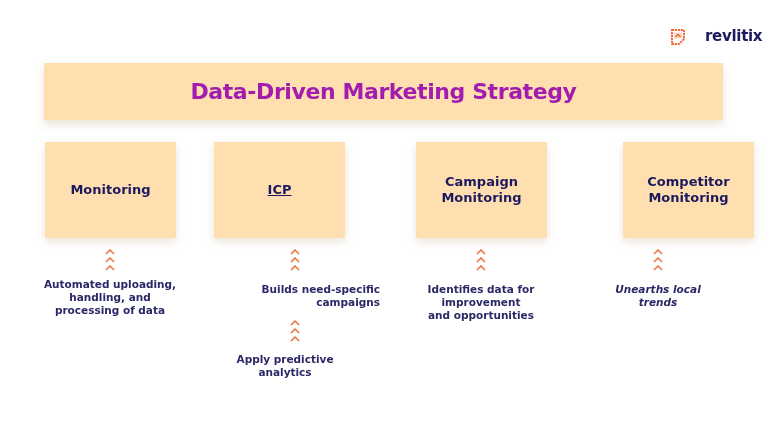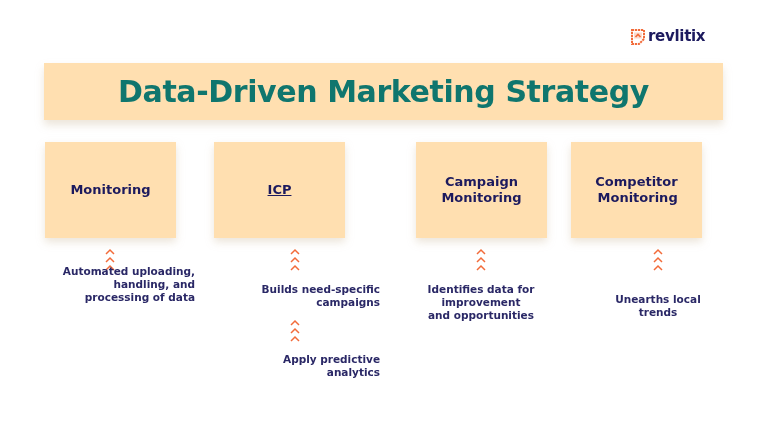--- a/index.html
+++ b/index.html
@@ -1,21 +1,21 @@
 <!DOCTYPE html>
 <html><head>
 <meta charset="utf-8">
 <style>
   html,body{margin:0;padding:0;}
   body{width:768px;height:445px;background:#ffffff;position:relative;overflow:hidden;font-family:"DejaVu Sans","Liberation Sans",sans-serif;color:#1c1a5e;}
-  .logo{position:absolute;left:630px;top:27px;display:flex;align-items:center;gap:2px;}
+  .logo{position:absolute;left:670px;top:27px;display:flex;align-items:center;gap:19px;}
   .logo-icon{width:16px;height:17px;}
   .logo-text{font-family:"DejaVu Sans",sans-serif;font-weight:bold;font-size:15px;color:#1c1a5e;letter-spacing:-0.3px;}
   .header{position:absolute;left:44px;top:63px;width:679px;height:57px;background:#ffdfb0;box-shadow:0 5px 8px rgba(200,180,150,0.35);display:flex;align-items:center;justify-content:center;}
-  .header-title{font-weight:bold;font-size:30px;color:#0f766e;letter-spacing:-0.4px;}
+  .header-title{font-weight:bold;font-size:22px;color:#a21caf;letter-spacing:-0.4px;}
   .card{position:absolute;top:142px;width:131px;height:96px;background:#ffdfb0;box-shadow:0 4px 8px rgba(200,180,150,0.35);display:flex;align-items:center;justify-content:center;text-align:center;}
   .card-title{font-weight:bold;font-size:13px;line-height:16px;color:#1c1a5e;white-space:pre-line;}
   .chevrons{position:absolute;width:20px;height:26px;}
   .chevrons svg{display:block;}
   .desc{position:absolute;width:170px;text-align:center;font-weight:bold;font-size:10.5px;line-height:13px;color:#2a2866;white-space:pre-line;}
 </style>
 </head>
 <body>
 
 <div class="logo">
@@ -36,21 +36,21 @@
 </div>
 <div class="chevrons" style="left:100px;top:248px;">
   <svg width="20" height="26" viewBox="0 0 20 26">
       <g fill="none" stroke="#f26b3a" stroke-width="1.5">
         <path d="M6 6 L10 2 L14 6"></path>
         <path d="M6 14 L10 10 L14 14"></path>
         <path d="M6 22 L10 18 L14 22"></path>
       </g>
     </svg>
 </div>
-<div class="desc" style="left:25px;top:265px;text-align:right;">Automated uploading,
+<div class="desc" style="left:25px;top:278px;">Automated uploading,
 handling, and
 processing  of data</div>
 
 <div class="card" style="left:214px;text-decoration:underline;">
   <span class="card-title">ICP</span>
 </div>
 <div class="chevrons" style="left:285px;top:248px;">
   <svg width="20" height="26" viewBox="0 0 20 26">
       <g fill="none" stroke="#f26b3a" stroke-width="1.5">
         <path d="M6 6 L10 2 L14 6"></path>
@@ -63,47 +63,47 @@
 campaigns</div>
 <div class="chevrons" style="left:285px;top:319px;">
   <svg width="20" height="26" viewBox="0 0 20 26">
       <g fill="none" stroke="#f26b3a" stroke-width="1.5">
         <path d="M6 6 L10 2 L14 6"></path>
         <path d="M6 14 L10 10 L14 14"></path>
         <path d="M6 22 L10 18 L14 22"></path>
       </g>
     </svg>
 </div>
-<div class="desc" style="left:210px;top:353px;text-align:right;">Apply predictive
+<div class="desc" style="left:200px;top:353px;">Apply predictive
 analytics</div>
 
 <div class="card" style="left:416px;">
   <span class="card-title">Campaign
 Monitoring</span>
 </div>
 <div class="chevrons" style="left:471px;top:248px;">
   <svg width="20" height="26" viewBox="0 0 20 26">
       <g fill="none" stroke="#f26b3a" stroke-width="1.5">
         <path d="M6 6 L10 2 L14 6"></path>
         <path d="M6 14 L10 10 L14 14"></path>
         <path d="M6 22 L10 18 L14 22"></path>
       </g>
     </svg>
 </div>
 <div class="desc" style="left:396px;top:283px;">Identifies data for
 improvement
 and opportunities</div>
 
-<div class="card" style="left:571px;text-align:right;">
+<div class="card" style="left:623px;">
   <span class="card-title">Competitor
 Monitoring</span>
 </div>
 <div class="chevrons" style="left:648px;top:248px;">
   <svg width="20" height="26" viewBox="0 0 20 26">
       <g fill="none" stroke="#f26b3a" stroke-width="1.5">
         <path d="M6 6 L10 2 L14 6"></path>
         <path d="M6 14 L10 10 L14 14"></path>
         <path d="M6 22 L10 18 L14 22"></path>
       </g>
     </svg>
 </div>
-<div class="desc" style="left:573px;top:293px;">Unearths local
+<div class="desc" style="left:573px;top:283px;font-style:italic;">Unearths local
 trends</div>
 
 </body></html>

